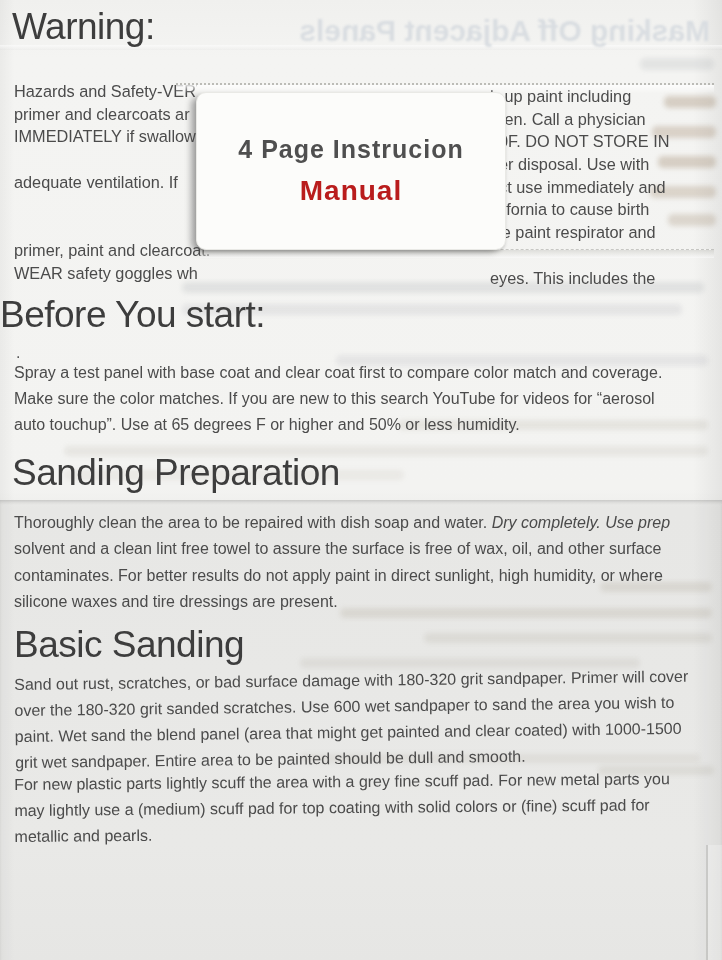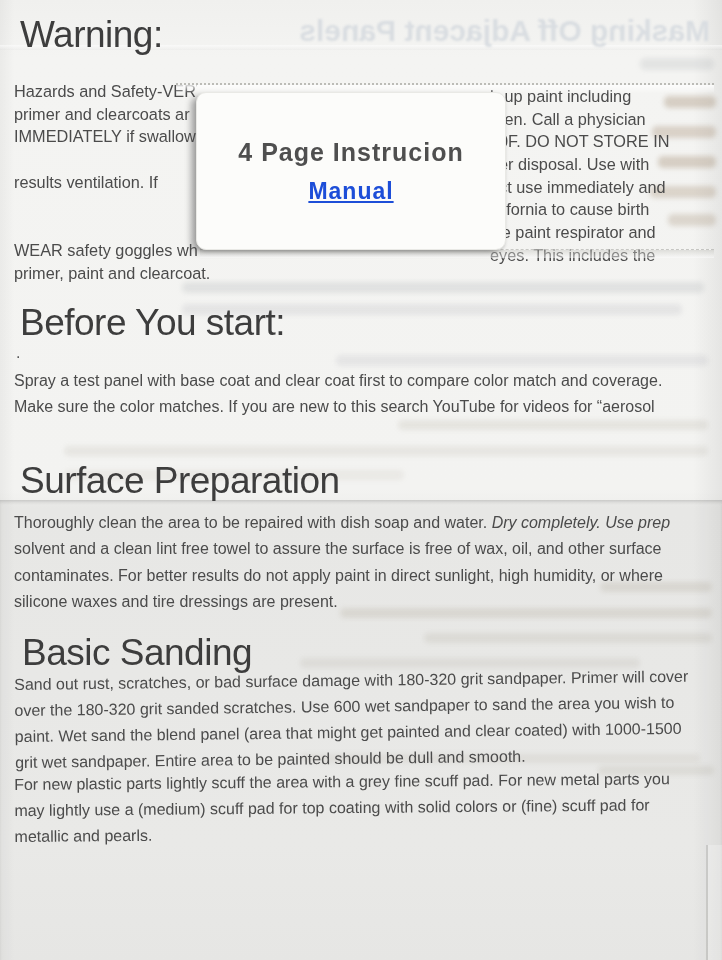--- a/index.html
+++ b/index.html
@@ -4,41 +4,41 @@
 <style>
   html,body{margin:0;padding:0;background:#e8e8e6;}
   .page{
     position:relative; width:722px; height:960px; overflow:hidden;
     font-family:"Liberation Sans",sans-serif;
     background:
       linear-gradient(90deg, rgba(0,0,0,0.04) 0%, rgba(0,0,0,0) 2%, rgba(0,0,0,0) 96%, rgba(0,0,0,0.06) 100%),
       linear-gradient(180deg, #f0f0ee 0%, #f4f4f2 6%, #f3f3f1 51%, #eeeeec 53%, #f0f0ee 88%, #ededeb 100%);
   }
   .heading{
-    position:absolute; margin:8px; font-weight:400; font-size:37px;
+    position:absolute; margin:0; font-weight:400; font-size:37px;
     color:#3d3d3d; letter-spacing:-0.5px; white-space:nowrap;
   }
   
   .warn-para{position:absolute; top:82px; left:0; width:722px; font-size:16.3px; color:#4b4b4b;}
   .warn-row{position:relative; height:22.7px;}
   .warn-left{position:absolute; left:14px; top:0; white-space:nowrap; max-width:183px; overflow:hidden;}
   .warn-right{position:absolute; left:490px; top:5px; white-space:nowrap;}
   .body-para{position:absolute; left:14px; color:#4b4b4b; font-size:16px; white-space:nowrap;}
   .body-para .pline{display:block;}
   .italic{font-style:italic;}
   
   .sticker{
     position:absolute; left:196px; top:92px; width:308px; height:156px;
     background:#fcfcfa; border:1px solid #e9e9e5; border-radius:10px;
     box-shadow:-6px 3px 6px -1px rgba(70,70,70,0.45), 0 2px 3px rgba(0,0,0,0.12);
     display:flex; flex-direction:column; align-items:center; justify-content:center; gap:11px;
     z-index:5;
   }
   .sticker-line1{font-size:25px; font-weight:700; color:#4f4f4f; letter-spacing:1px;}
-  .sticker-line2{font-size:23px; font-weight:700; color:#1d4ed8; letter-spacing:1px;text-decoration:underline;}
+  .sticker-line2{font-size:28px; font-weight:700; color:#b91c1c; letter-spacing:1px;}
   .perf-top{
     position:absolute; left:176px; top:83px; width:538px; height:8px; z-index:4;
     border-top:2px dotted rgba(140,140,133,0.55);
     background:linear-gradient(180deg, rgba(255,255,255,0.8), rgba(255,255,255,0));
   }
   .perf-bottom{
     position:absolute; left:200px; top:249px; width:514px; height:8px; z-index:4;
     border-top:1px dashed rgba(140,140,133,0.45);
     background:linear-gradient(180deg, rgba(180,180,174,0.35), rgba(255,255,255,0.5));
   }
@@ -99,54 +99,55 @@
       <span class="warn-right">dren. Call a physician</span>
     </div>
     <div class="warn-row">
       <span class="warn-left">IMMEDIATELY if swallow</span>
       <span class="warn-right">20F. DO NOT STORE IN</span>
     </div>
     <div class="warn-row">
       <span class="warn-right">per disposal. Use with</span>
     </div>
     <div class="warn-row">
-      <span class="warn-left">results ventilation. If</span>
+      <span class="warn-left">adequate ventilation. If</span>
       <span class="warn-right">uct use immediately and</span>
     </div>
     <div class="warn-row">
       <span class="warn-right">alifornia to cause birth</span>
     </div>
     <div class="warn-row">
       <span class="warn-right">ive paint respirator and</span>
     </div>
     <div class="warn-row">
+      <span class="warn-left" style="max-width:400px;">primer, paint and clearcoat.</span>
+    </div>
+    <div class="warn-row">
       <span class="warn-left">WEAR safety goggles wh</span>
       <span class="warn-right">eyes. This includes the</span>
-    </div>
-    <div class="warn-row">
-      <span class="warn-left" style="max-width:400px;">primer, paint and clearcoat.</span>
     </div>
   </div>
 
   <div class="perf-top"></div>
   <div class="perf-bottom"></div>
   <div class="sticker">
     <div class="sticker-line1">4 Page Instrucion</div>
     <div class="sticker-line2">Manual</div>
   </div>
 
-  <h1 class="heading z2" style="left:12px;top:294px;">Before You start:</h1>
+  <h1 class="heading z2" style="left:0;top:294px;">Before You start:</h1>
   <span class="stray-dot z2">.</span>
 
-  <div class="body-para z2" style="top:368px; line-height:26.2px;">
+  <div class="body-para z2" style="top:360px; line-height:26.2px;">
     <span class="pline">Spray a test panel with base coat and clear coat first to compare color match and coverage.</span>
     <span class="pline">Make sure the color matches.  If you are new to this search YouTube for videos for “aerosol</span>
+    <span class="pline">auto touchup”.  Use at 65 degrees F or higher and 50% or less humidity.</span>
   </div>
 
-  <h1 class="heading z2" style="left:12px;top:452px;">Surface Preparation</h1>
+  <h1 class="heading z2" style="left:12px;top:452px;">Sanding Preparation</h1>
 
   <div class="body-para z2" style="top:510px; line-height:26.4px;">
     <span class="pline"><span>Thoroughly clean the area to be repaired with dish soap and water.  </span><span class="italic">Dry completely. Use prep</span></span>
     <span class="pline">solvent and a clean lint free towel to assure the surface is free of wax, oil, and other surface</span>
     <span class="pline">contaminates. For better results do not apply paint in direct sunlight, high humidity, or where</span>
     <span class="pline">silicone waxes and tire dressings are present.</span>
   </div>
 
   <h1 class="heading z2" style="left:14px;top:624px;">Basic Sanding</h1>
 

